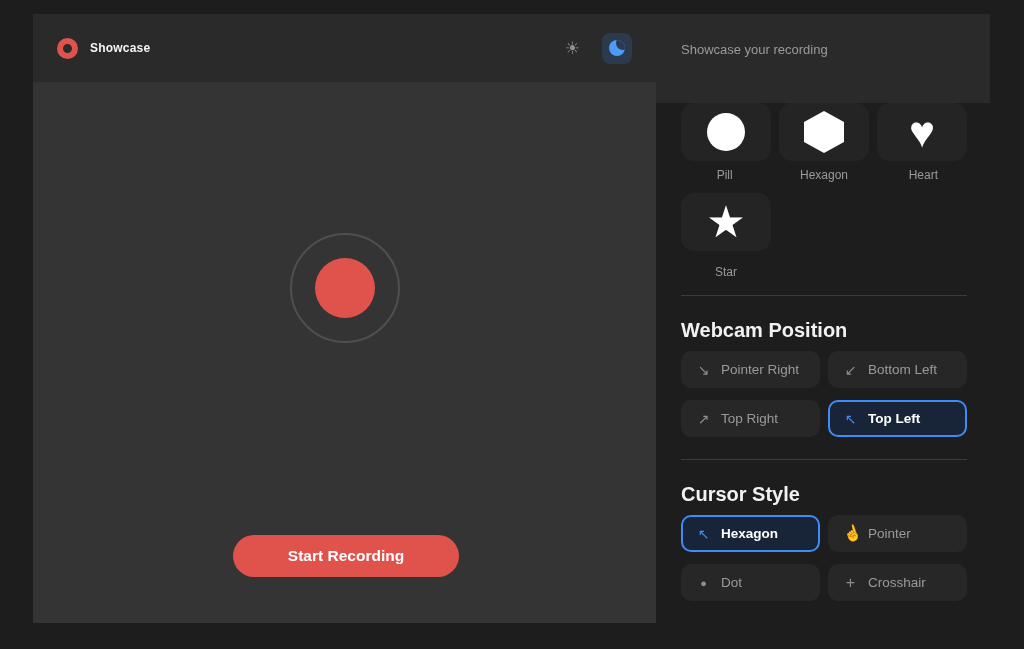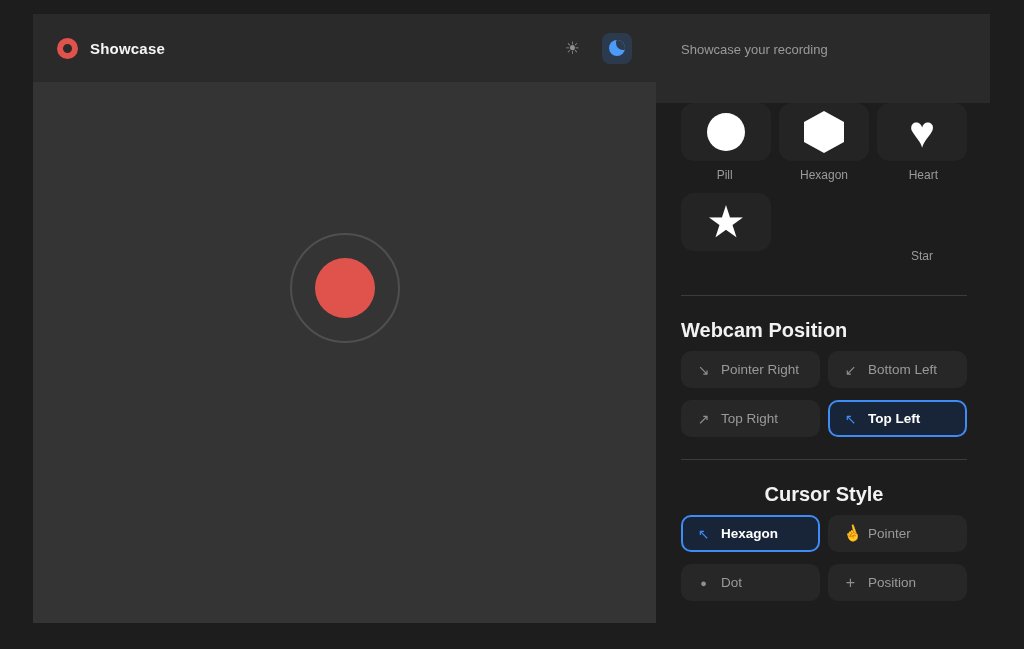--- a/index.html
+++ b/index.html
@@ -5,21 +5,21 @@
   * { margin:0; padding:0; box-sizing:border-box; }
   html,body { width:1024px; height:649px; background:#1d1d1d; overflow:hidden;
               font-family:"Liberation Sans", sans-serif; }
   body { position:relative; }
 
   
   .window { position:absolute; left:33px; top:14px; width:623px; height:609px; background:#343434; }
   .topbar { position:absolute; left:0; top:0; width:100%; height:68px; background:#2a2a2a;
             display:flex; align-items:center; padding:0 24px; }
   .logo-dot { width:21px; height:21px; border:6px solid #e0534d; border-radius:50%; flex:0 0 auto; }
-  .app-title { color:#f5f5f5; font-size:15px; font-weight:700; margin-left:12px; letter-spacing:.2px; }
+  .app-title { color:#f5f5f5; font-size:12px; font-weight:700; margin-left:12px; letter-spacing:.2px; }
   .topbar-spacer { flex:1; }
   .sun { color:#8f8f8f; font-size:17px; margin-right:22px; cursor:default; }
   .moon-btn { width:30px; height:31px; border-radius:8px; background:#2c3a4e; position:relative; cursor:pointer; }
   .crescent { position:absolute; left:7px; top:7px; width:16px; height:16px; border-radius:50%; background:#4c9bf8; overflow:hidden; }
   .crescent::after { content:""; position:absolute; left:7px; top:-4px; width:14px; height:14px; border-radius:50%; background:#2c3a4e; }
 
   .record-ring { position:absolute; left:50%; top:219px; transform:translateX(-50%);
                  width:110px; height:110px; border:2px solid #4f4f4f; border-radius:50%;
                  display:flex; align-items:center; justify-content:center; }
   .record-core { width:60px; height:60px; border-radius:50%; background:#e0534d; }
@@ -40,21 +40,21 @@
   .tiles-row { top:103px; display:flex; gap:8px; }
   .tile { width:90px; height:58px; background:#242424; border-radius:13px;
           display:flex; align-items:center; justify-content:center; cursor:pointer; }
   .shape-circle { width:38px; height:38px; background:#fff; border-radius:50%; }
   .shape-hex { width:40px; height:42px; background:#fff;
                clip-path:polygon(50% 0%, 100% 26%, 100% 74%, 50% 100%, 0% 74%, 0% 26%); }
   .shape-glyph { color:#fff; font-size:44px; line-height:1; }
   .tile-labels { top:168px; display:flex; gap:12px; }
   .tile-label { width:90px; text-align:center; color:#9a9a9a; font-size:12px; }
   .star-row { top:193px; }
-  .star-label-row { top:249px;justify-content:flex-end; }
+  .star-label-row { top:265px; }
   .divider { height:1px; background:#3c3c3c; }
   .div1 { top:295px; } .div2 { top:459px; }
   .sec-heading { color:#f2f2f2; font-size:20px; font-weight:700; }
   .wp-head { top:319px; } .cs-head { top:483px; }
   .opt-grid { display:grid; grid-template-columns:139px 139px; gap:12px 8px; }
   .wp-grid { top:351px; } .cs-grid { top:515px; }
   .opt-btn { height:37px; border-radius:10px; background:#272727; border:2px solid transparent;
              display:flex; align-items:center; gap:10px; padding-left:13px;
              color:#9a9a9a; font-size:13.5px; cursor:pointer;
              font-family:"Liberation Sans", sans-serif; text-align:left; }
@@ -76,20 +76,21 @@
     <span class="sun">☀</span>
     <span class="moon-btn">
       <span class="crescent"></span>
     </span>
   </div>
 
   <div class="record-ring">
     <div class="record-core"></div>
   </div>
 
+  <button class="start-btn">Start Recording</button>
 </div>
 
 <div class="settings-header">
   <div class="settings-sub">Showcase your recording</div>
 </div>
 
 <div class="rc tiles-row" style="position:absolute;">
   <div class="tile">
     <div class="shape-circle"></div>
   </div>
@@ -131,31 +132,31 @@
     <span>Top Right</span>
   </button>
   <button class="opt-btn selected">
     <span class="oicon">↖</span>
     <span>Top Left</span>
   </button>
 </div>
 
 <div class="rc divider div2" style="position:absolute;"></div>
 
-<div class="rc sec-heading cs-head" style="position:absolute;text-align:center;">Cursor Style</div>
+<div class="rc sec-heading cs-head" style="position:absolute;">Cursor Style</div>
 <div class="rc opt-grid cs-grid" style="position:absolute;">
   <button class="opt-btn selected">
     <span class="oicon">↖</span>
     <span>Hexagon</span>
   </button>
   <button class="opt-btn">
     <span class="oicon hand">☝</span>
     <span>Pointer</span>
   </button>
   <button class="opt-btn">
     <span class="oicon dot-glyph">●</span>
     <span>Dot</span>
   </button>
   <button class="opt-btn">
     <span class="oicon cross-glyph">+</span>
-    <span>Position</span>
+    <span>Crosshair</span>
   </button>
 </div>
 
 </body></html>

